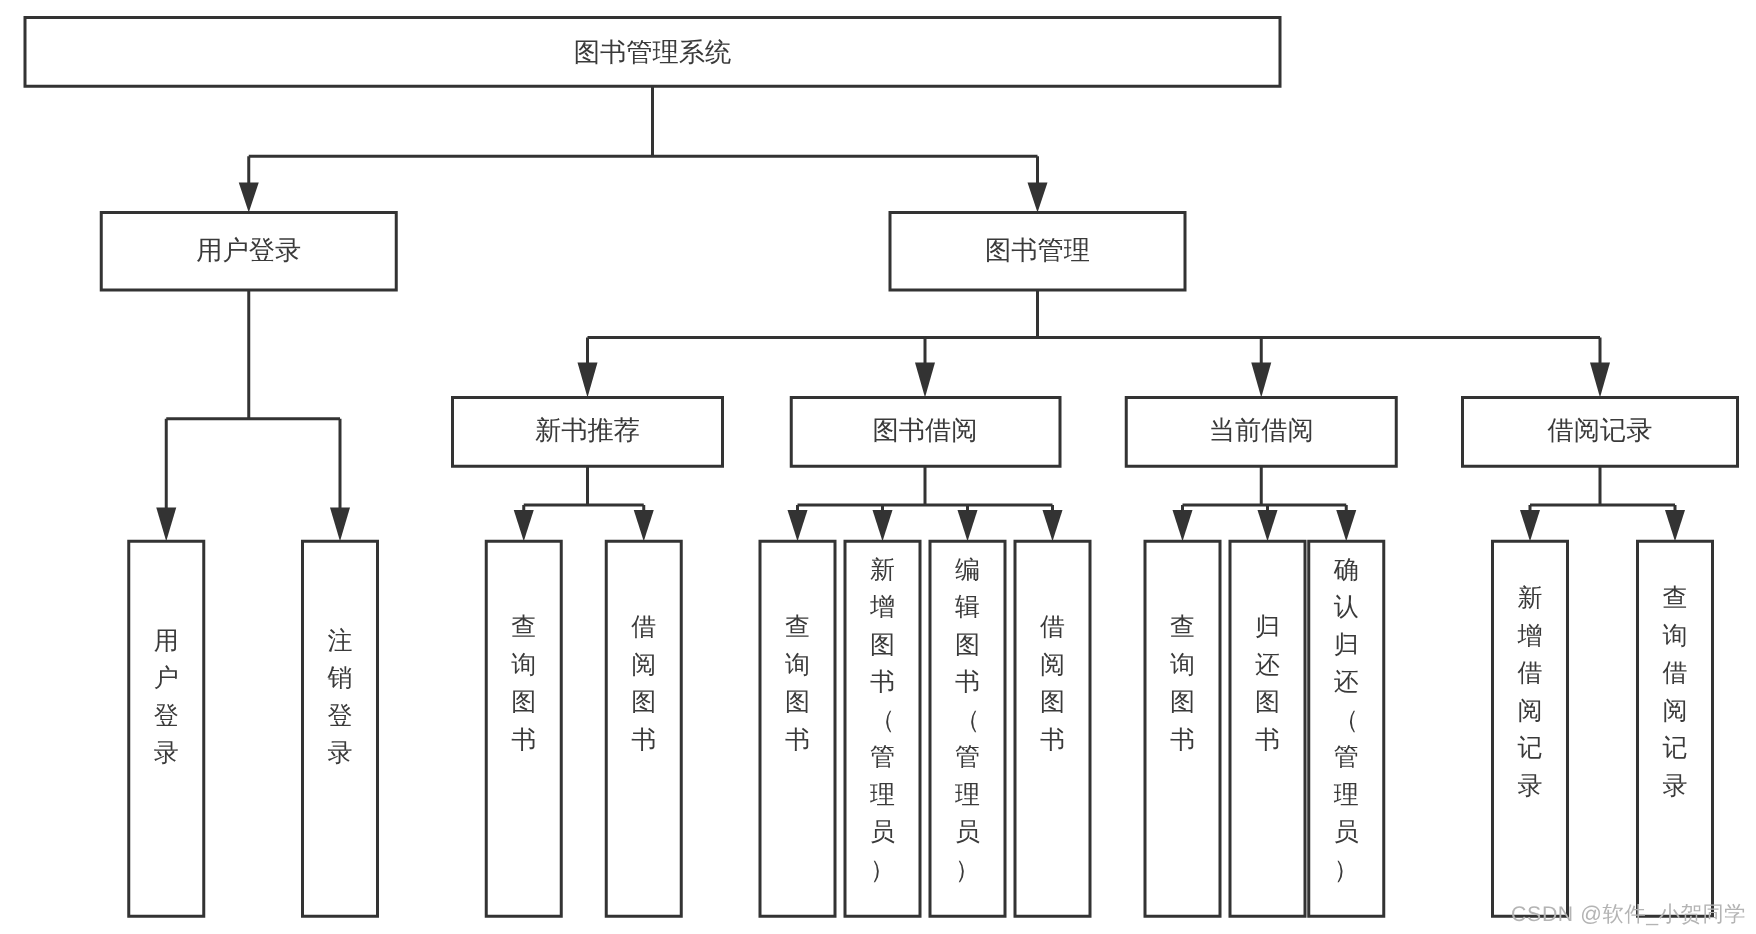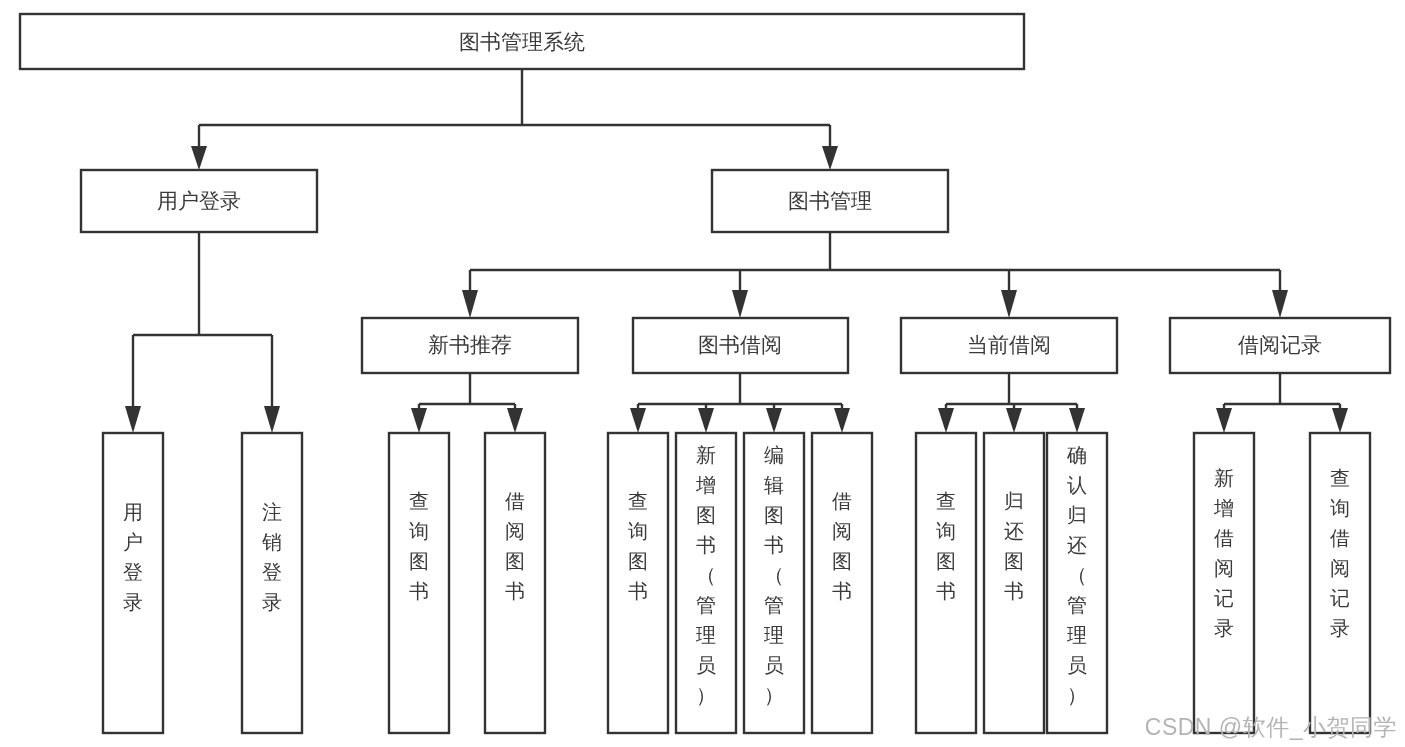--- a/index.html
+++ b/index.html
@@ -55,21 +55,21 @@
     font-family: "Liberation Sans", "DejaVu Sans", sans-serif;
     font-size: 20px;
     fill: #3a3a3a;
     text-anchor: middle;
   }
   .watermark {
     position: absolute;
     right: 8px;
     bottom: 4px;
     font-family: "Liberation Sans", "DejaVu Sans", sans-serif;
-    font-size: 23px;
+    font-size: 17px;
     color: #b4b4b4;
     letter-spacing: 0.5px;
     white-space: nowrap;
     user-select: none;
     text-align: center;
   }
 </style>
 </head>
 <body>
 

